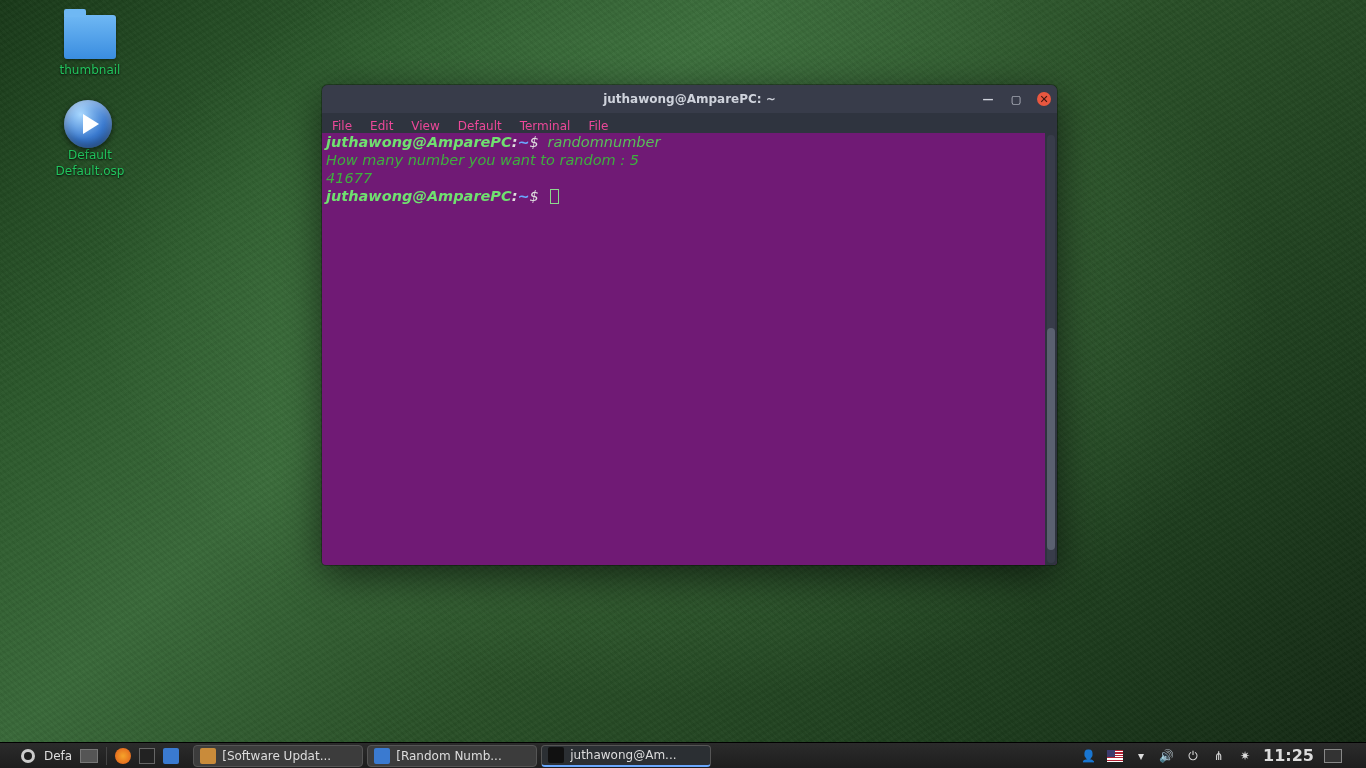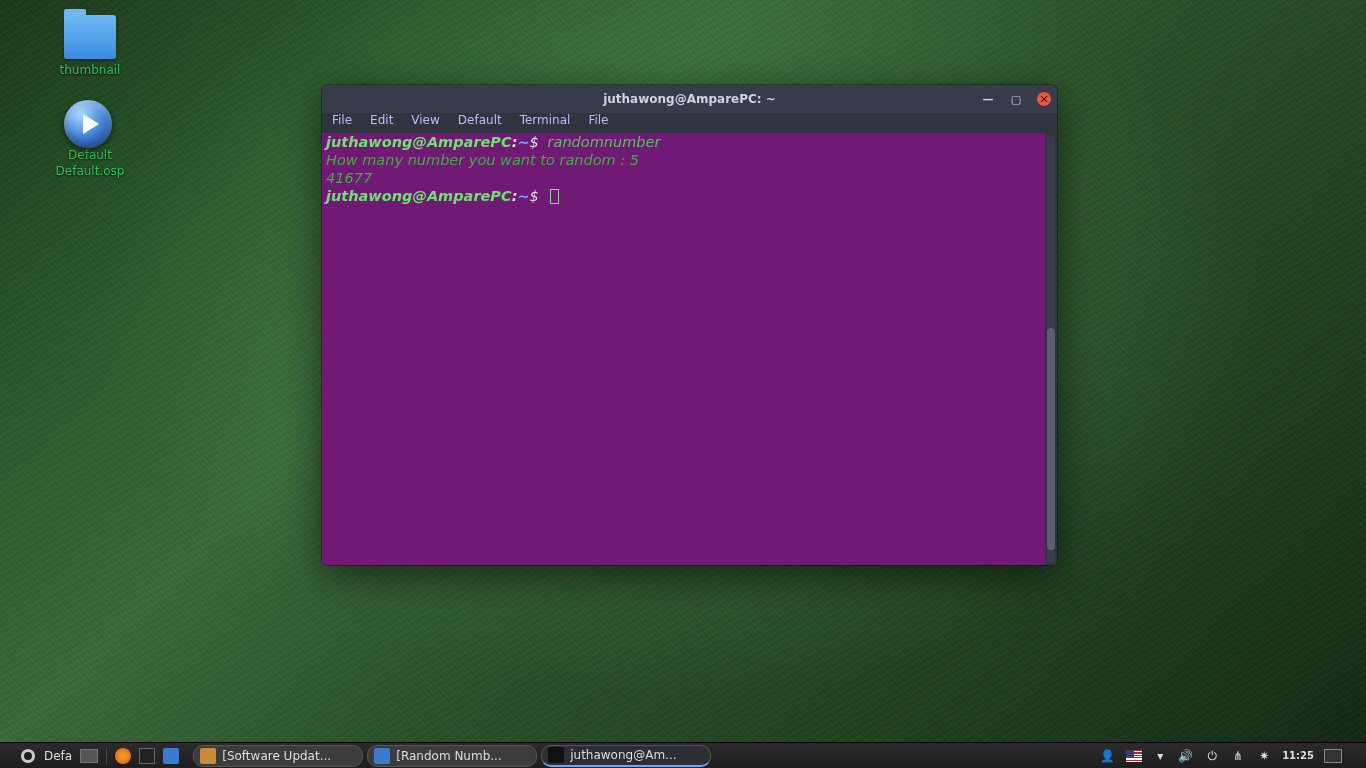--- a/index.html
+++ b/index.html
@@ -27,21 +27,21 @@
   .play-circle{width:48px;height:48px;border-radius:50%;background:radial-gradient(circle at 35% 30%,#a8d8ff,#3a7ad0 55%,#1a4a90);box-shadow:0 2px 6px rgba(0,0,0,.6),inset 0 -4px 8px rgba(0,0,0,.3),inset 0 4px 8px rgba(255,255,255,.4);position:relative;}
   .play-circle::after{content:"";position:absolute;left:19px;top:14px;border-left:16px solid #fff;border-top:10px solid transparent;border-bottom:10px solid transparent;}
   .label{display:block;line-height:1.3;word-wrap:break-word;}
 
   
   .window{position:absolute;left:322px;top:85px;width:735px;height:480px;background:#2f343f;border-radius:6px 6px 4px 4px;box-shadow:0 10px 40px rgba(0,0,0,.6),0 0 0 1px rgba(0,0,0,.3);overflow:hidden;}
   .titlebar{height:28px;background:#383c4a;display:flex;align-items:center;justify-content:center;position:relative;color:#cfd3dc;font-size:12px;font-weight:bold;}
   .win-controls{position:absolute;right:6px;top:0;height:100%;display:flex;align-items:center;gap:14px;}
   .win-btn{width:14px;height:14px;border-radius:50%;display:flex;align-items:center;justify-content:center;color:#cfd3dc;font-size:11px;cursor:pointer;}
   .win-close{background:#e9573f;color:#3a1510;font-weight:bold;}
-  .menubar{height:20px;background:#2f343f;display:flex;align-items:flex-start;gap:18px;padding:0 10px;color:#c4b5fd;font-size:12px;}
+  .menubar{height:20px;background:#2f343f;display:flex;align-items:flex-end;gap:18px;padding:0 10px;color:#ec4899;font-size:12px;}
   .menubar span{cursor:pointer;}
   .term-area{position:absolute;left:0;right:0;top:48px;bottom:0;background:#701a75;display:flex;font-style:italic;}
   .term-text{flex:1;padding:0 4px;font-family:"DejaVu Sans Mono","Liberation Mono",monospace;font-size:14.5px;line-height:18px;white-space:pre;}
   .p-user{color:#70e070;font-weight:bold;}
   .p-sep{color:#e0e0e0;font-weight:bold;}
   .p-path{color:#6aa8ff;font-weight:bold;}
   .p-doll{color:#e0e0e0;}
   .p-cmd{color:#58c058;}
   .p-out{color:#3fae3f;}
   .cursor-block{display:inline-block;width:9px;height:15px;border:1px solid #8dd88d;vertical-align:text-bottom;margin-left:2px;}
@@ -51,28 +51,28 @@
 
   
   .taskbar{position:absolute;left:0;right:0;bottom:0;height:26px;background:linear-gradient(#2b2b2b,#1e1e1e);border-top:1px solid #000;display:flex;align-items:center;color:#ddd;font-size:12px;padding:0 20px;gap:6px;}
   .tb-left{display:flex;align-items:center;gap:8px;}
   .tb-icon{width:16px;height:16px;display:inline-flex;align-items:center;justify-content:center;}
   .gear{position:relative;width:14px;height:14px;border-radius:50%;background:#ccc;}
   .gear::before{content:"";position:absolute;inset:3px;border-radius:50%;background:#1e1e1e;}
   .tb-sep{width:1px;height:18px;background:#444;}
   .tb-sq{width:18px;height:14px;background:#555;border:1px solid #777;}
   .tb-tasks{display:flex;align-items:center;gap:4px;margin-left:8px;}
-  .task{height:22px;min-width:170px;max-width:170px;background:#3c3c3c;border:1px solid #555;border-radius:10px;display:flex;align-items:center;gap:6px;padding:0 6px;cursor:pointer;overflow:hidden;white-space:nowrap;}
+  .task{height:22px;min-width:170px;max-width:170px;background:#3c3c3c;border:1px solid #555;border-radius:4px;display:flex;align-items:center;gap:6px;padding:0 6px;cursor:pointer;overflow:hidden;white-space:nowrap;}
   .task.active{background:#2b2f33;border-bottom:2px solid #6aa8ff;}
   .task .ti{width:16px;height:16px;flex:0 0 16px;border-radius:2px;}
   .tb-right{margin-left:auto;display:flex;align-items:center;gap:10px;padding-right:4px;}
   .tb-right .ic{width:16px;height:16px;display:flex;align-items:center;justify-content:center;color:#ddd;}
   .flag{width:18px;height:12px;background:linear-gradient(#b22234 0 10%,#fff 10% 20%,#b22234 20% 30%,#fff 30% 40%,#b22234 40% 50%,#fff 50% 60%,#b22234 60% 70%,#fff 70% 80%,#b22234 80% 90%,#fff 90% 100%);position:relative;}
   .flag::before{content:"";position:absolute;left:0;top:0;width:8px;height:7px;background:#3c3b6e;}
-  .clock{font-size:10px;font-weight:bold;}
+  .clock{font-size:16px;font-weight:bold;}
   .showdesk{width:18px;height:14px;border:1px solid #888;background:#333;}
 </style>
 </head>
 <body>
 
 <div class="desktop-icon" style="left:35px;top:15px;">
   <div class="ico-box folder"></div>
   <span class="label">thumbnail</span>
 </div>
 <div class="desktop-icon" style="left:35px;top:100px;">

